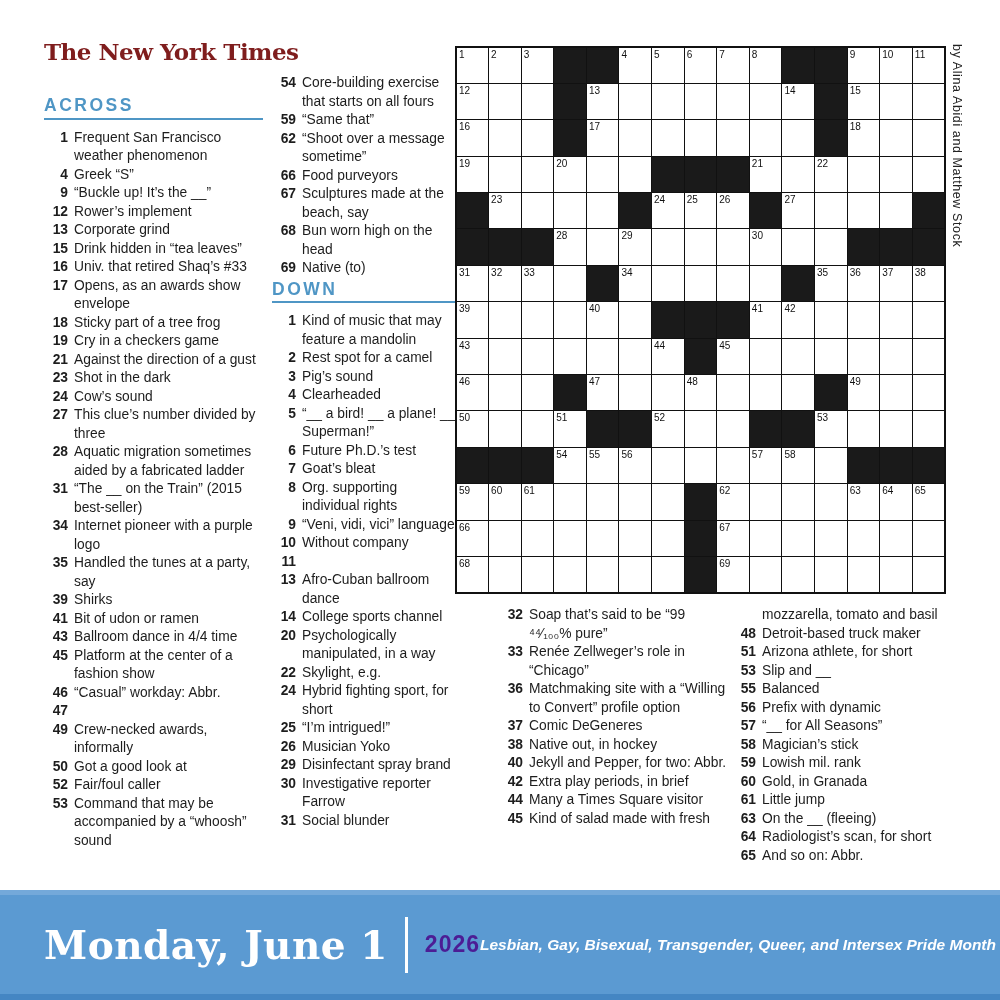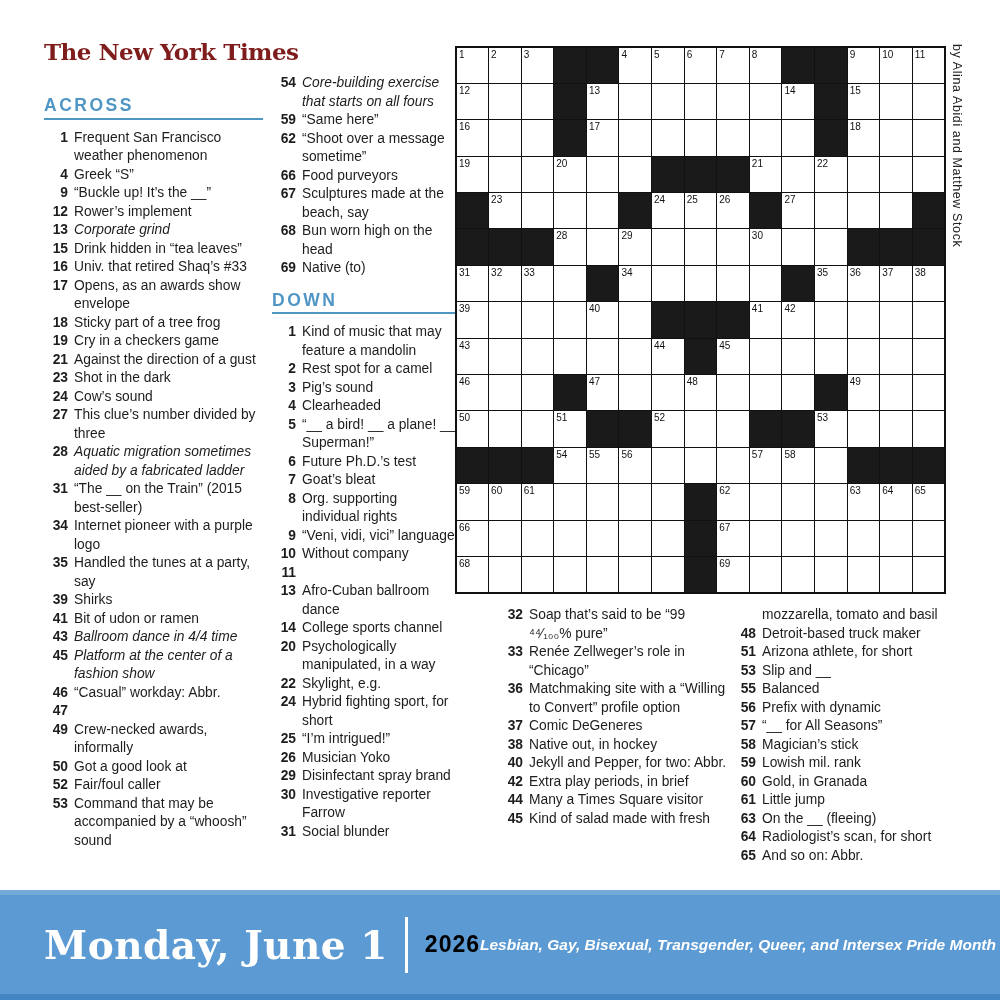--- a/index.html
+++ b/index.html
@@ -19,25 +19,25 @@
   .clue-col{position:absolute;font-size:13.8px;line-height:18.5px;}
   #col1{left:44px;top:80px;width:219px;margin-top:16px;}
   #col2{left:272px;top:74px;width:186px;}
   #col3{left:499px;top:606px;width:232px;}
   #col4{left:732px;top:606px;width:240px;}
   .col-header{
     color:var(--accent,#4f96c5);font-weight:bold;font-size:17.5px;
     letter-spacing:2.5px;border-bottom:2.5px solid var(--accent,#4f96c5);
     padding-bottom:3px;margin-bottom:9px;
   }
-  .mt{margin-top:13px;}
+  .mt{margin-top:2px;}
   .clue{display:flex;}
   .num{flex:0 0 24px;text-align:right;font-weight:bold;margin-right:6px;}
   .txt{flex:1;}
-  .txt.it{font-style:italic;}
+  .txt.it{}
   #grid{
     position:absolute;left:455px;top:46px;border-collapse:collapse;
     table-layout:fixed;border:2.5px solid #111;
   }
   #grid td{
     width:32.6px;height:36.4px;border:1.5px solid #111;padding:0;
     vertical-align:top;background:#fff;box-sizing:border-box;
   }
   #grid td.black{background:var(--gridblack,#1a1a1a);}
   .cnum{
@@ -49,21 +49,21 @@
     background:var(--bannerbg,#5b9ad2);
     border-top:5px solid var(--bannertop,#74a9da);
     border-bottom:6px solid var(--bannerbot,#4486c3);
     box-sizing:border-box;display:flex;align-items:center;
   }
   .date{
     font-family:"DejaVu Serif",serif;font-weight:bold;font-size:39px;
     color:#fff;margin-left:44px;letter-spacing:0.5px;white-space:nowrap;
   }
   .divider{width:3px;height:56px;background:#fff;margin:0 17px;flex:0 0 auto;}
-  .year{font-size:23px;font-weight:bold;color:#000000;letter-spacing:1px;}
+  .year{font-size:23px;font-weight:bold;color:#4c1d95;letter-spacing:1px;}
   .event{
     margin-left:auto;margin-right:15px;color:#fff;font-style:italic;
     font-weight:bold;font-size:15.5px;white-space:nowrap;
   }
 </style>
 </head>
 <body style="--accent: #4f96c5; --bannerbg: #5b9ad2; --bannertop: #74a9da; --bannerbot: #4486c3; --gridblack: #1a1a1a;">
 
 <div>
 
@@ -189,21 +189,21 @@
   </div>
 
   <div class="clue-col" id="col2">
     <div id="col2-across-list">
         <div class="clue">
           <span class="num">54</span>
           <span class="txt it">Core-building exercise that starts on all fours</span>
         </div>
         <div class="clue">
           <span class="num">59</span>
-          <span class="txt">“Same here”</span>
+          <span class="txt">“Same that”</span>
         </div>
         <div class="clue">
           <span class="num">62</span>
           <span class="txt">“Shoot over a message sometime”</span>
         </div>
         <div class="clue">
           <span class="num">66</span>
           <span class="txt">Food purveyors</span>
         </div>
         <div class="clue">

